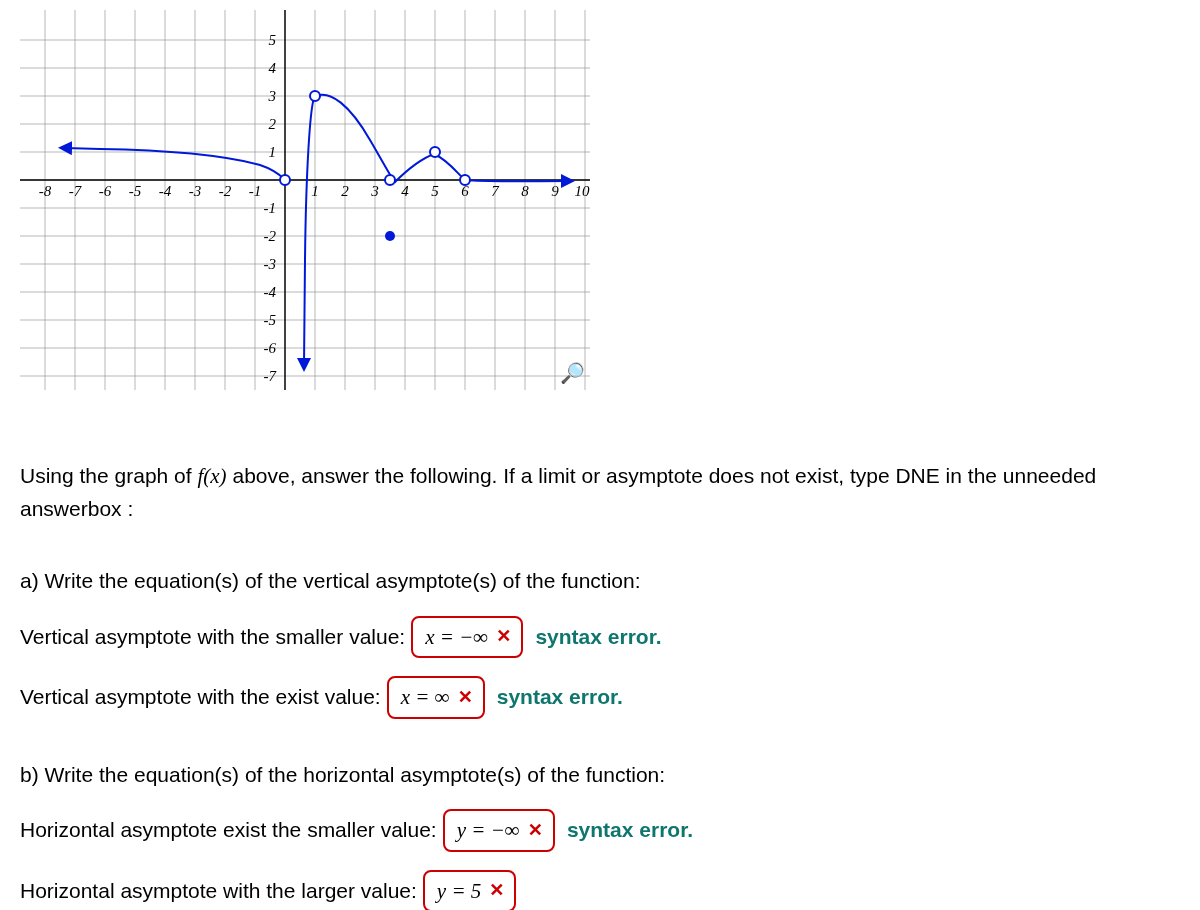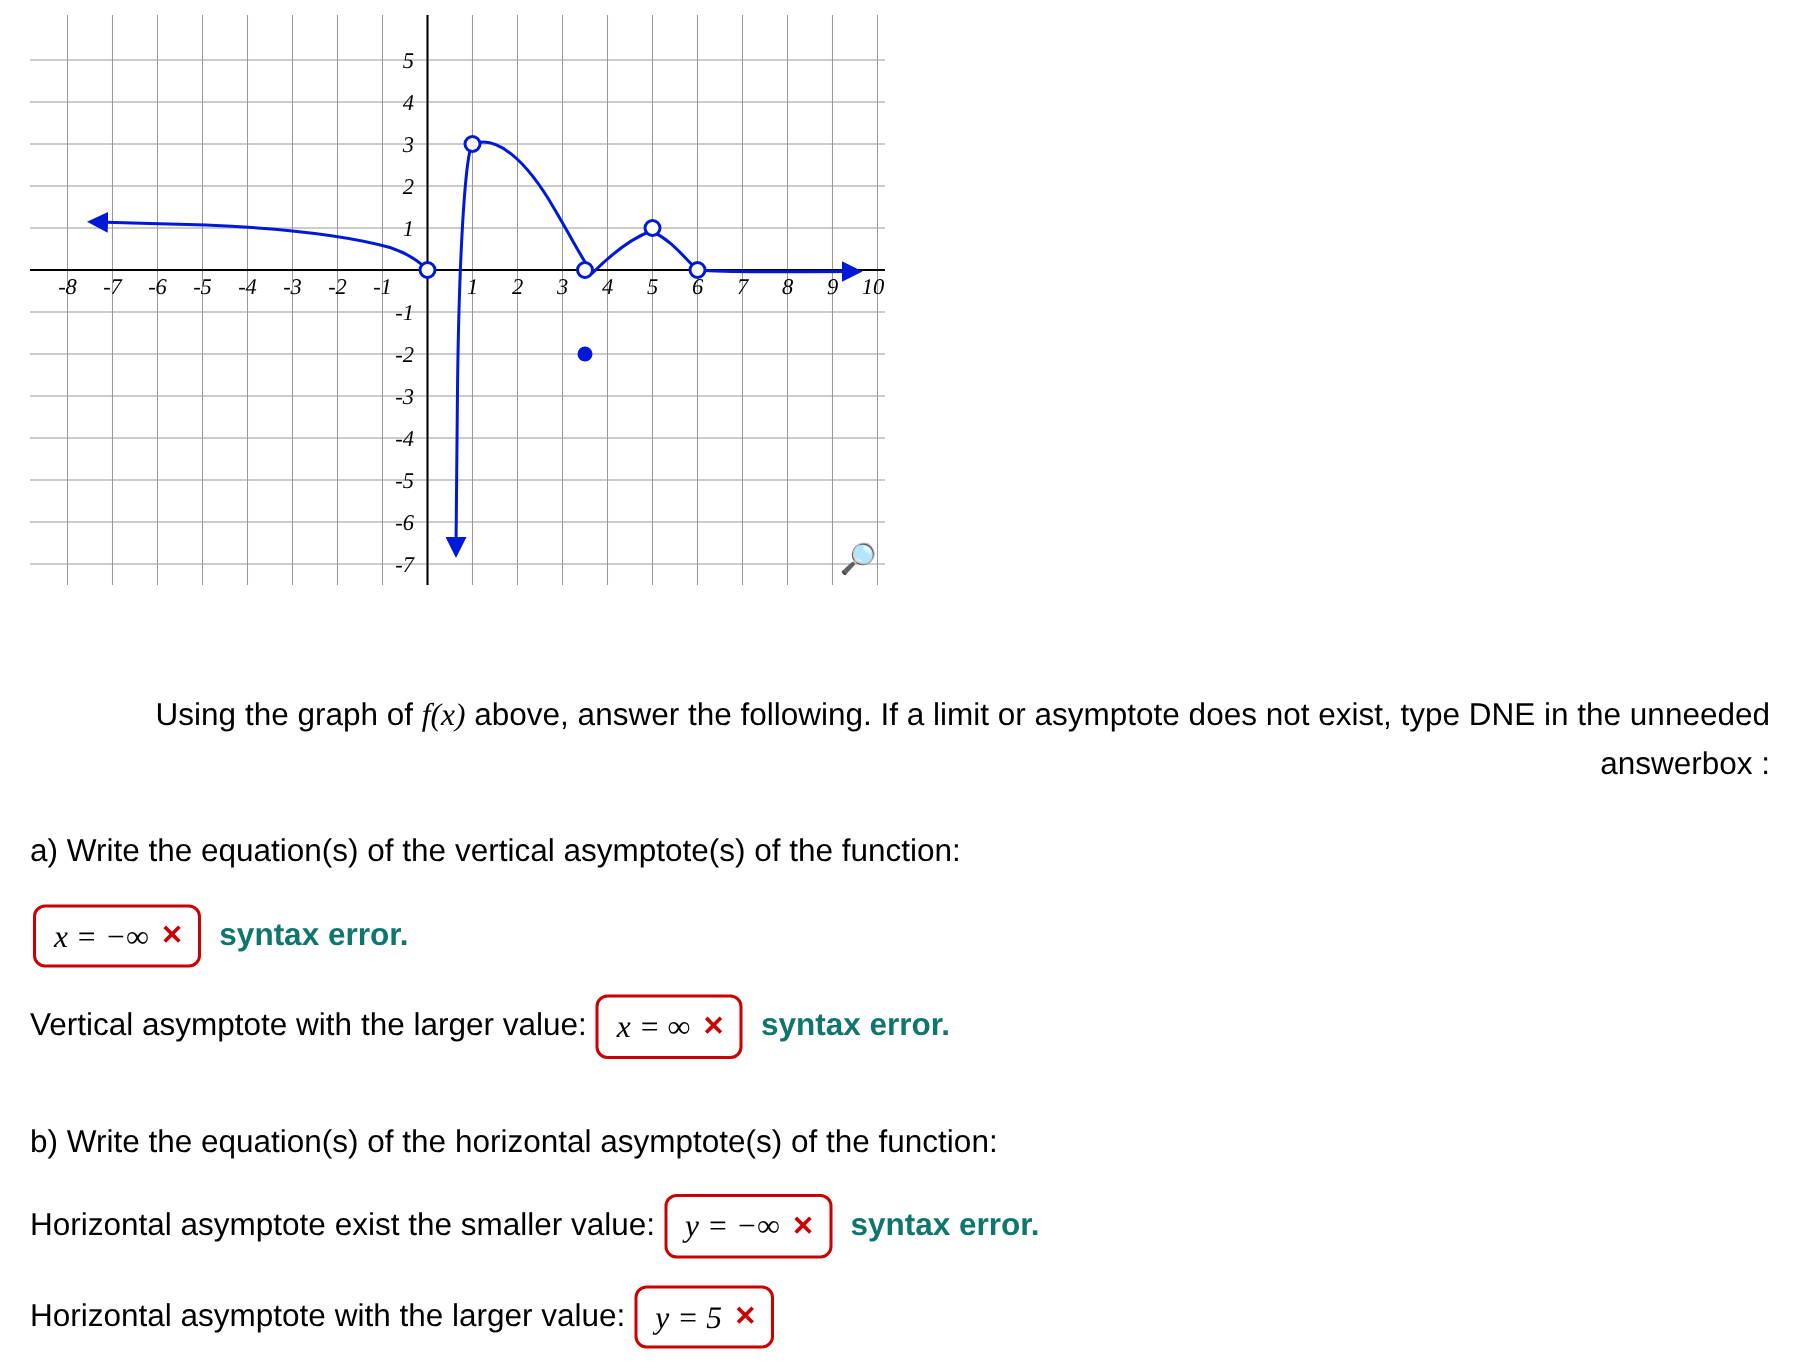--- a/index.html
+++ b/index.html
@@ -25,21 +25,21 @@
   }
   .magnify {
     position: absolute;
     right: 5px;
     bottom: 5px;
     font-size: 20px;
     color: #666;
     cursor: pointer;
     transform: scaleX(-1);
   }
-  .prompt-text { line-height: 1.55; margin-bottom: 26px; text-align: right; }
+  .prompt-text { line-height: 1.55; margin-bottom: 40px; }
   .question-block { margin-bottom: 40px; }
   .answer-line { line-height: 1.55; margin-bottom: 18px; display: flex; flex-wrap: wrap; align-items: center; gap: 4px;}
   .math { font-family: 'Times New Roman', Times, serif; font-style: italic; }
   .answer-box {
     display: inline-flex;
     align-items: center;
     border: 2px solid #c00;
     border-radius: 8px;
     padding: 3px 10px 3px 12px;
     font-family: 'Times New Roman', Times, serif;
@@ -176,28 +176,29 @@
 
 <div class="prompt-text">
   <span>Using the graph of </span>
   <span class="math">f(x)</span>
   <span> above, answer the following. If a limit or asymptote does not exist, type DNE in the unneeded answerbox :</span>
 </div>
 
 <div class="question-block">
   <div class="answer-line">a) Write the equation(s) of the vertical asymptote(s) of the function:</div>
   <div class="answer-line">
+    <span>Vertical asymptote with the smaller value:</span>
     <span class="answer-box">
       <span>x = −∞</span>
       <span class="x-mark">✕</span>
     </span>
     <span class="err-msg">syntax error.</span>
   </div>
   <div class="answer-line">
-    <span>Vertical asymptote with the larger value:</span>
+    <span>Vertical asymptote with the exist value:</span>
     <span class="answer-box">
       <span>x = ∞</span>
       <span class="x-mark">✕</span>
     </span>
     <span class="err-msg">syntax error.</span>
   </div>
 </div>
 
 <div class="question-block">
   <div class="answer-line">b) Write the equation(s) of the horizontal asymptote(s) of the function:</div>

